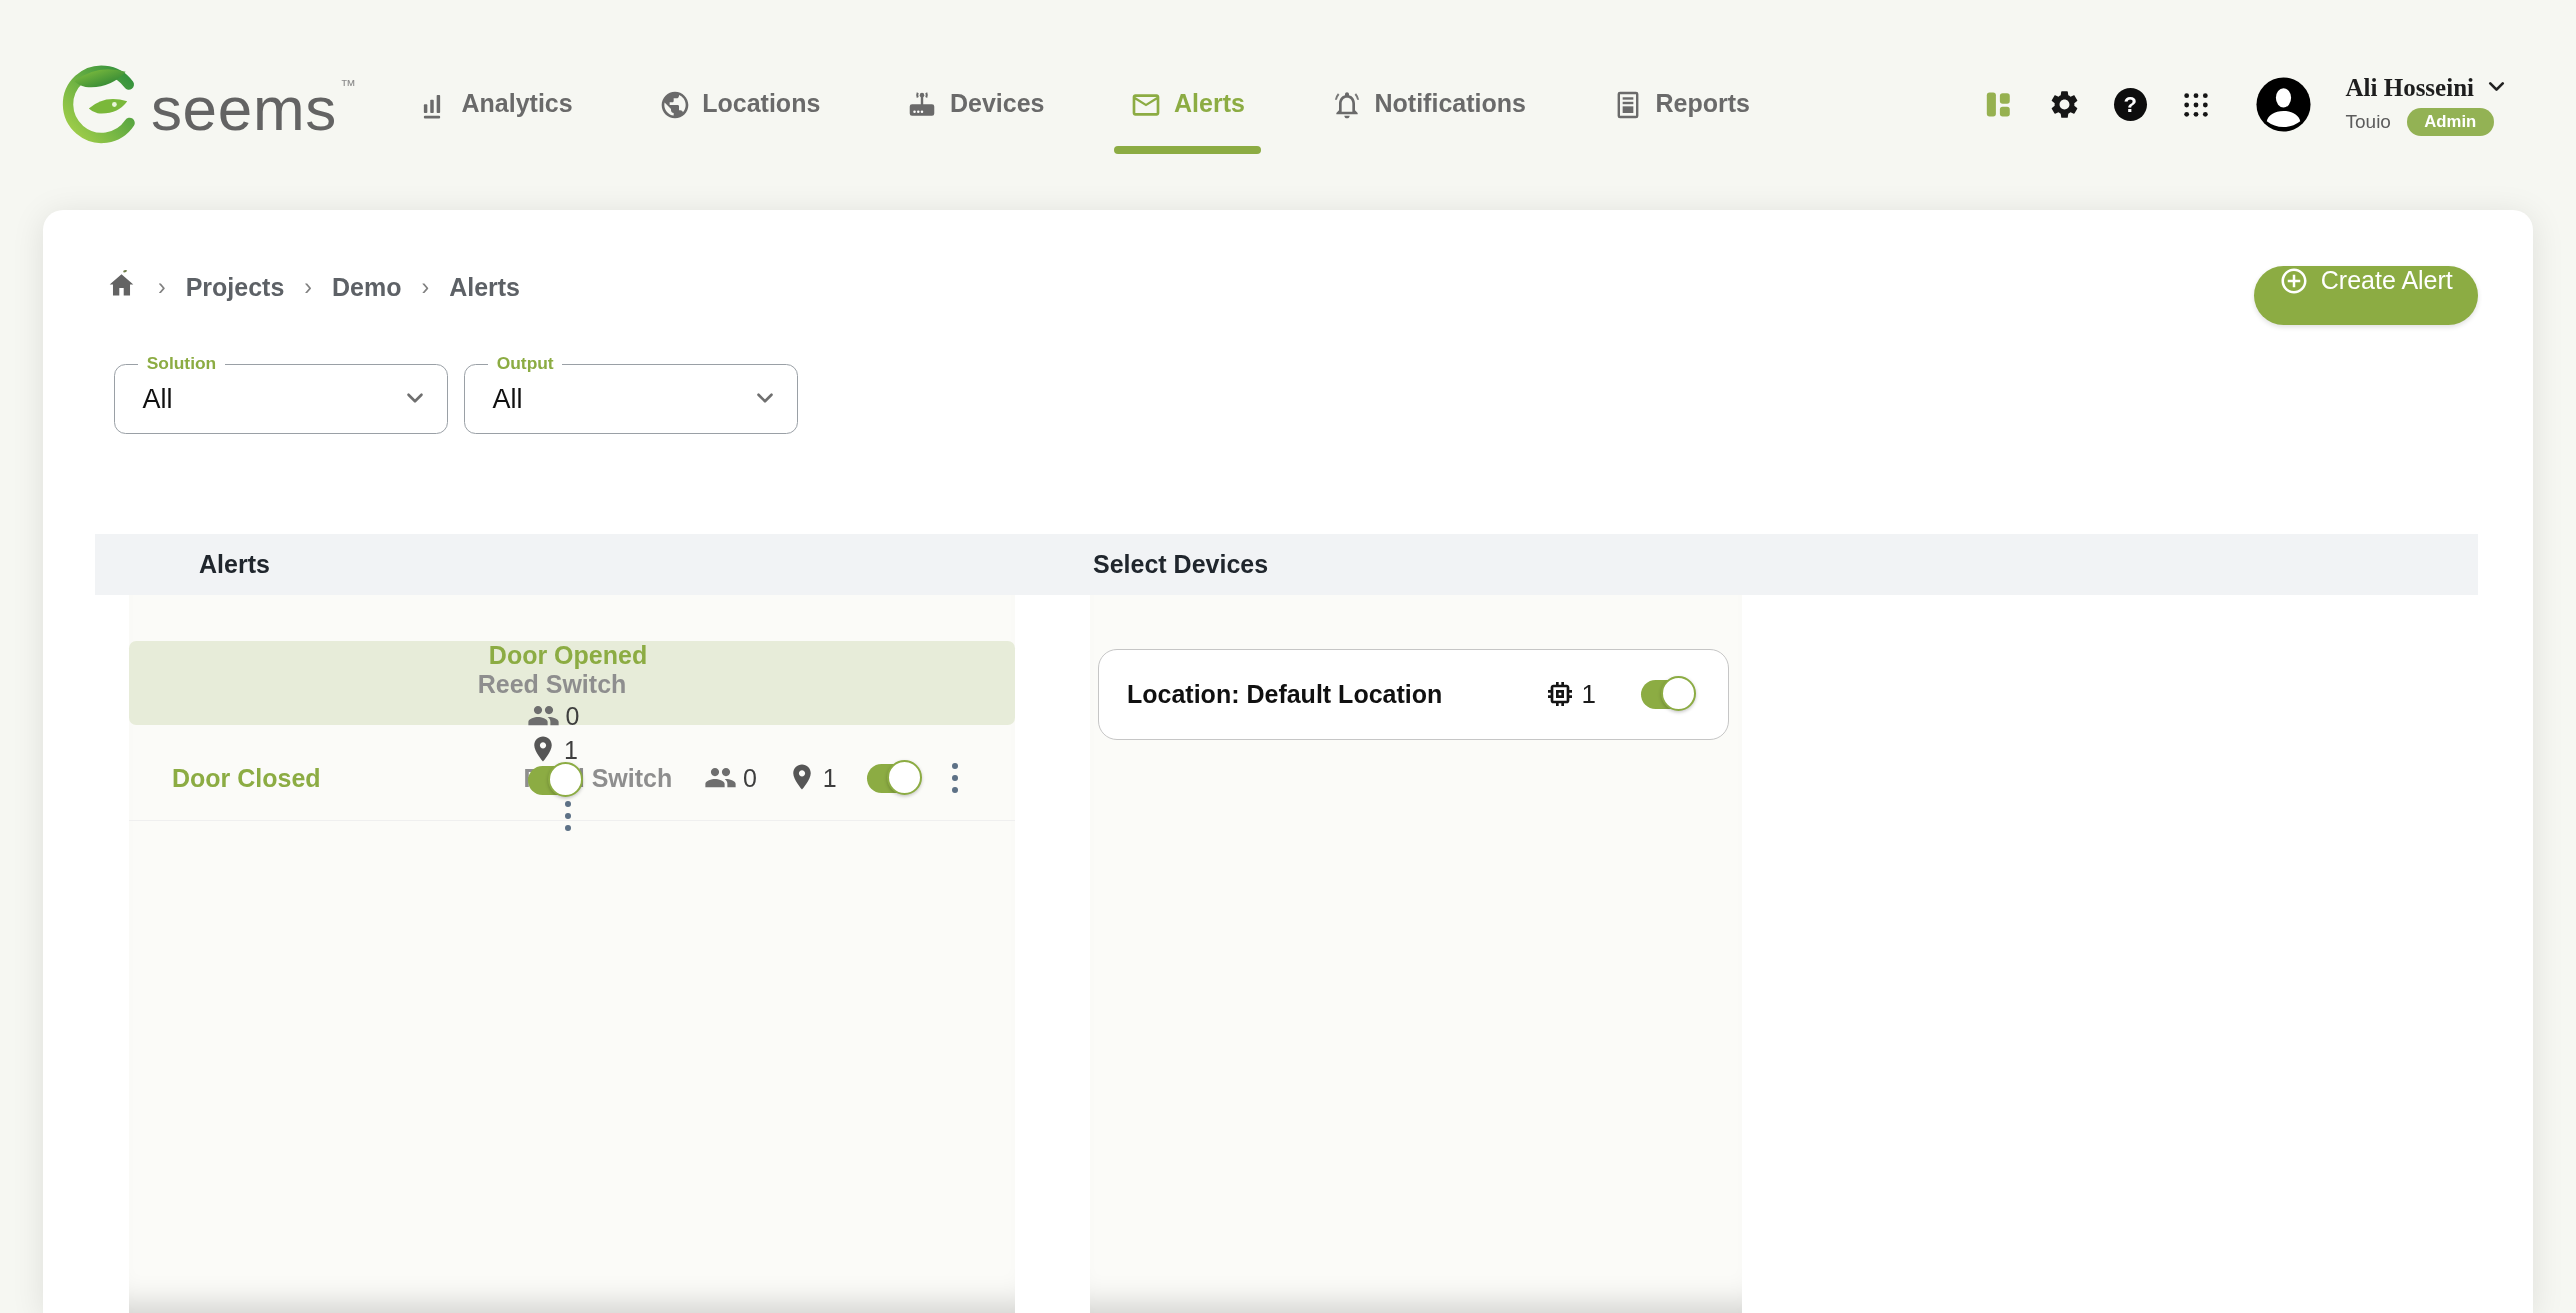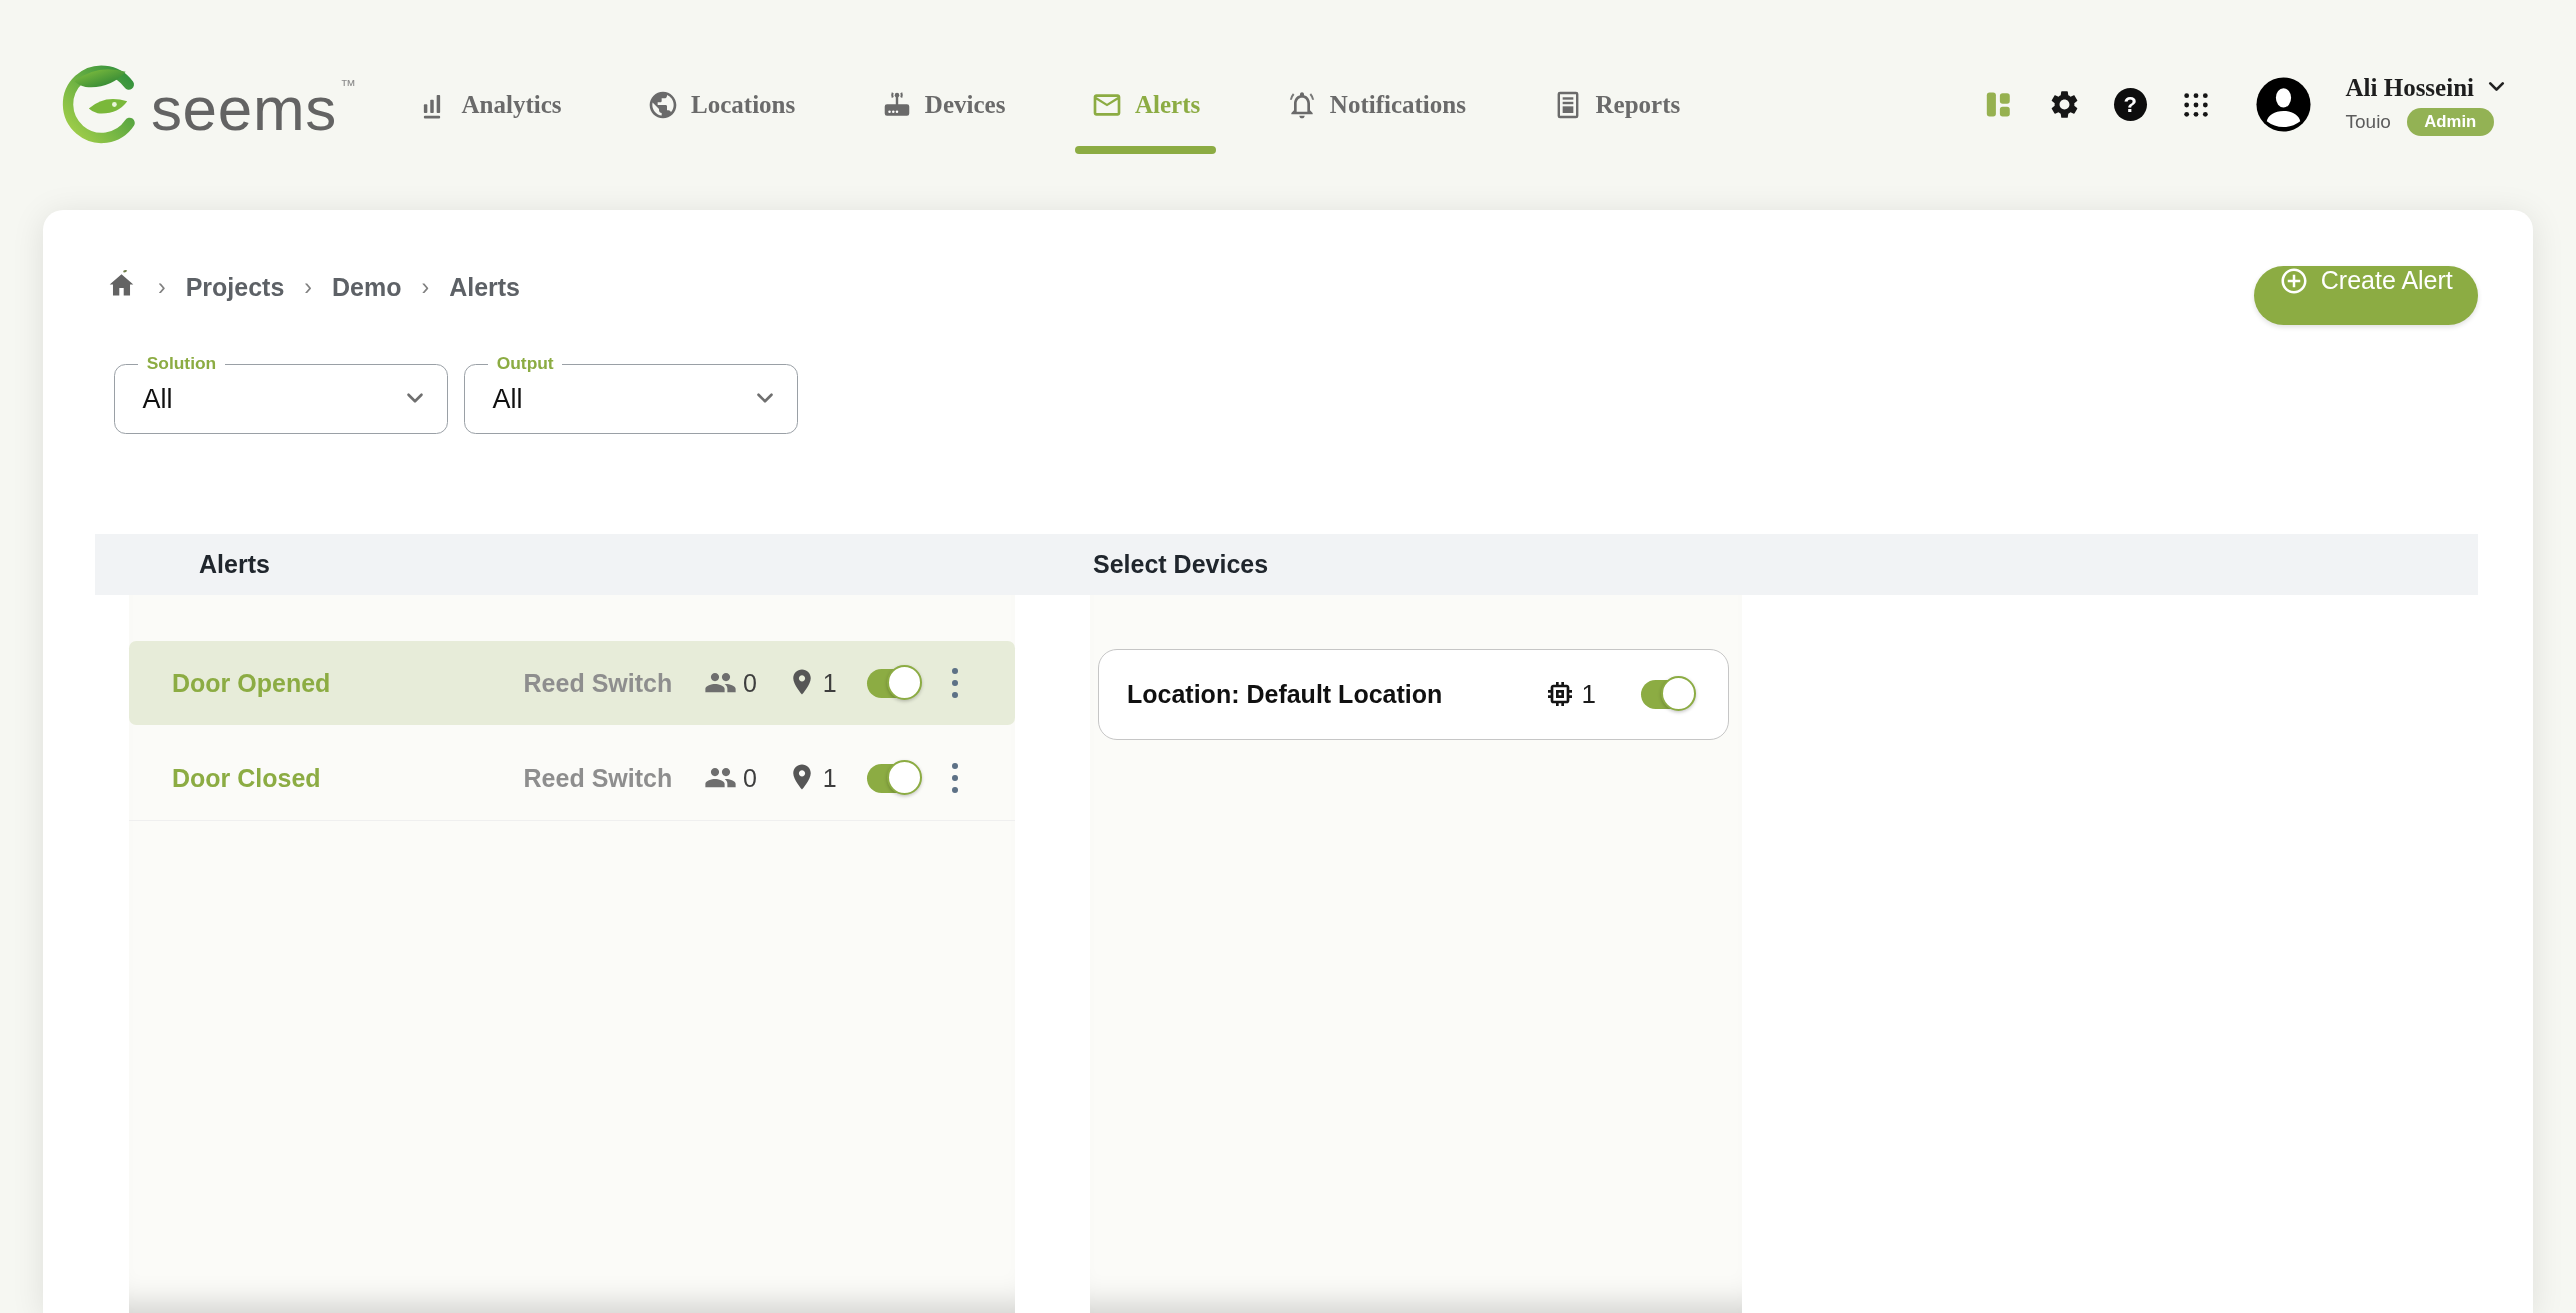--- a/index.html
+++ b/index.html
@@ -9,21 +9,21 @@
   *{box-sizing:border-box; margin:0; padding:0;}
   html,body{width:2576px;height:1313px;overflow:hidden;}
   body{background:var(--page-bg);font-family:"Liberation Sans",sans-serif;position:relative;}
 
   
   .topbar{position:absolute;top:0;left:0;width:2576px;height:210px;display:flex;align-items:center;padding:0 67px 0 52px;}
   .logo{display:flex;align-items:flex-start;gap:2.9px;cursor:pointer;}
   .logo-text{font-size:62px;color:#636363;font-weight:400;letter-spacing:0.7px;line-height:1;margin-top:20px;}
   .logo-tm{font-size:16px;color:#8b8b8b;margin-top:19px;}
   .nav{display:flex;align-items:center;gap:86px;margin-left:62px;height:100%;}
-  .nav-item{position:relative;display:flex;align-items:center;gap:11.6px;color:#6a6a6a;cursor:pointer;font-family:Liberation Serif, serif;}
+  .nav-item{position:relative;display:flex;align-items:flex-start;gap:11.6px;color:#6a6a6a;cursor:pointer;}
   .nav-item .nav-label{font-size:25px;font-weight:700;white-space:nowrap;}
   .nav-item svg{display:block;}
   .nav-item.active{color:var(--accent);}
   .nav-underline{position:absolute;left:-16px;right:-16px;bottom:-33px;height:8px;border-radius:4.3px;background:var(--accent);}
   .top-right{margin-left:auto;display:flex;align-items:center;gap:33px;}
   .icon-btn{display:flex;align-items:center;justify-content:center;cursor:pointer;}
   .help-circle{width:33px;height:33px;border-radius:50%;background:#0d0d0d;color:#fff;display:flex;align-items:center;justify-content:center;font-size:22px;font-weight:700;}
   .avatar{margin-left:8.7px;}
   .user-block{display:flex;flex-direction:column;gap:5.8px;cursor:pointer;}
   .user-row1{display:flex;align-items:center;gap:10px;}
@@ -54,21 +54,21 @@
 
   .header-strip{position:absolute;left:52px;top:324px;width:2383px;height:61px;background:var(--header-strip);}
   .col-header{position:absolute;top:0;height:61px;line-height:61px;font-size:25px;font-weight:700;color:#20262d;white-space:nowrap;}
 
   .col{position:absolute;top:385px;bottom:0;background:#fbfbf8;box-shadow:inset 0 -33px 29px -23px rgba(0,0,0,.16);}
   .col-left{left:86px;width:886px;}
   .col-mid{left:1047px;width:652px;}
   .col-right{left:1755px;width:645px;background:transparent;box-shadow:none;}
 
   .alert-row{height:84px;display:flex;align-items:center;padding:0 51px 0 43px;cursor:pointer;}
-  .alert-row.highlight{margin:46px 0 11.6px;background:var(--row-highlight);border-radius:7.2px;}
+  .alert-row.highlight{margin:46px 0 11.6px;background:var(--row-highlight);border-radius:7.2px;flex-direction:column;}
   .alert-row.plain{border-bottom:1.4px solid #efefef;}
   .alert-name{flex:1;font-size:25px;font-weight:700;color:var(--accent);white-space:nowrap;}
   .alert-sensor{font-size:25px;font-weight:600;color:#8e8e8e;margin-right:32px;white-space:nowrap;}
   .metric{display:flex;align-items:center;gap:5.8px;margin-right:30px;}
   .metric-value{font-size:25px;color:#3e3e3e;}
 
   .switch{width:51px;height:29px;border-radius:14.5px;background:var(--accent);position:relative;flex:0 0 auto;cursor:pointer;}
   .switch .knob{position:absolute;top:-3.6px;right:-4.3px;width:35px;height:35px;border-radius:50%;background:#fff;
                 border:2.2px solid var(--accent);box-shadow:0 1.4px 3.6px rgba(0,0,0,.22);}
   .row-switch{margin-right:29px;}

